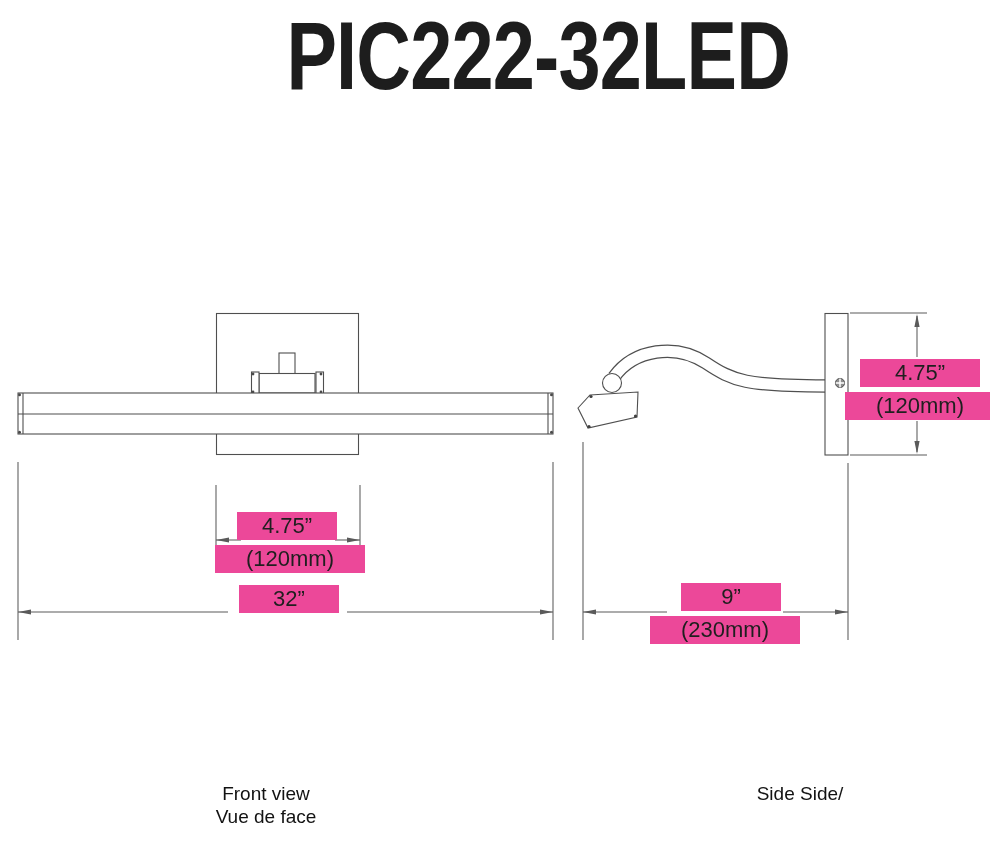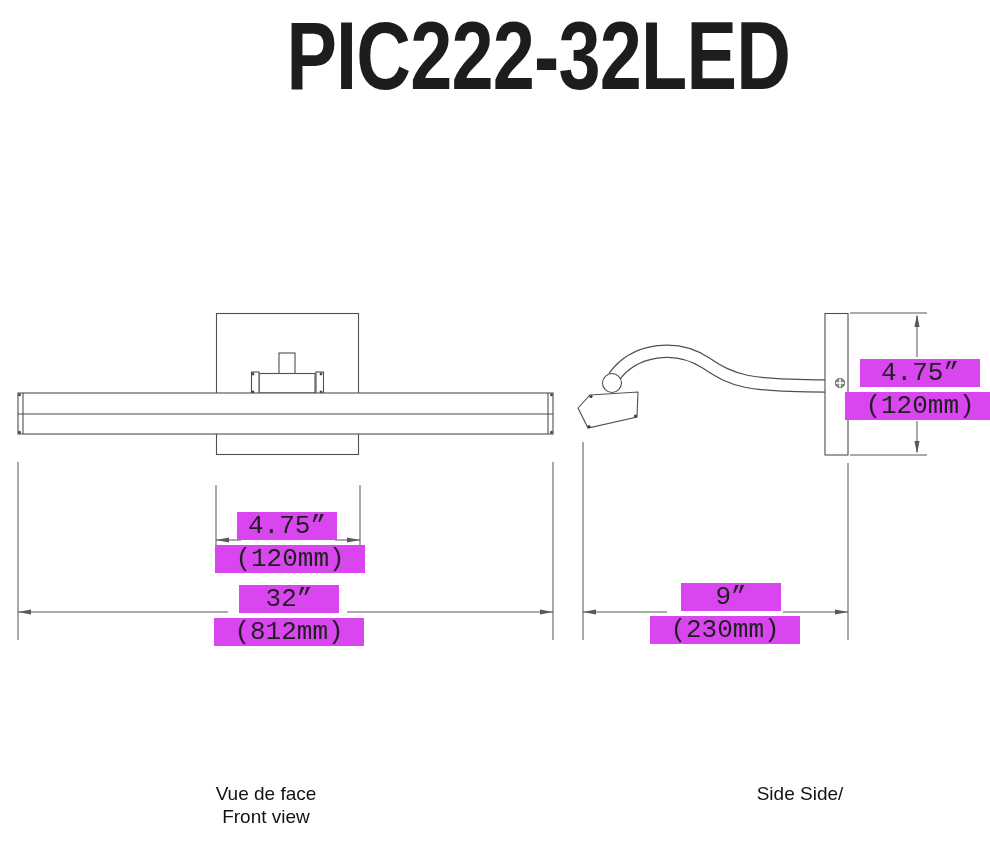--- a/index.html
+++ b/index.html
@@ -10,22 +10,22 @@
   .canvas{position:absolute;inset:0;width:990px;height:844px;padding-left:19px;}
   svg{position:absolute;left:0;top:0;}
   .txt{position:absolute;text-align:center;white-space:nowrap;}
   .title{
     font-family:"Liberation Sans",sans-serif;
     font-weight:700;font-size:97px;line-height:100px;color:#1d1d1d;
     transform:scaleX(.78);transform-origin:50% 50%;
     letter-spacing:-1px;
   }
   .dim{
-    font-family:Liberation Mono, monospace;
-    font-size:26px;line-height:28px;color:#1f1f1f;background:#d946ef;
+    font-family:Liberation Sans, sans-serif;
+    font-size:22px;line-height:28px;color:#1f1f1f;background:#ec4899;
   }
   .viewlabel{
     font-family:"Liberation Sans",sans-serif;
     font-size:19px;line-height:23px;color:#121212;
   }
 </style>
 </head>
 <body>
 
 <div class="canvas">
@@ -126,29 +126,28 @@
       </g>
     </g>
   </svg>
 
   <div class="txt title" style="left:229px;top:6px;width:522px;">PIC222-32LED</div>
 
   <div class="txt dim" style="left:237px;top:512px;width:100px;">4.75”</div>
   <div class="txt dim" style="left:215px;top:545px;width:150px;">(120mm)</div>
 
   <div class="txt dim" style="left:239px;top:585px;width:100px;">32”</div>
-  <div class="txt dim" style="left:214px;top:618px;width:150px;">(812mm)</div>
 
   <div class="txt dim" style="left:681px;top:583px;width:100px;">9”</div>
   <div class="txt dim" style="left:650px;top:616px;width:150px;">(230mm)</div>
 
   <div class="txt dim" style="left:860px;top:359px;width:120px;">4.75”</div>
   <div class="txt dim" style="left:845px;top:392px;width:150px;">(120mm)</div>
 
   <div class="txt viewlabel" style="left:166px;top:782px;width:200px;">
+    <div>Front view</div>
     <div>Vue de face</div>
-    <div>Front view</div>
   </div>
   <div class="txt viewlabel" style="left:700px;top:782px;width:200px;">
     <div>Side Side/</div>
   </div>
 
 </div>
 
 </body></html>

